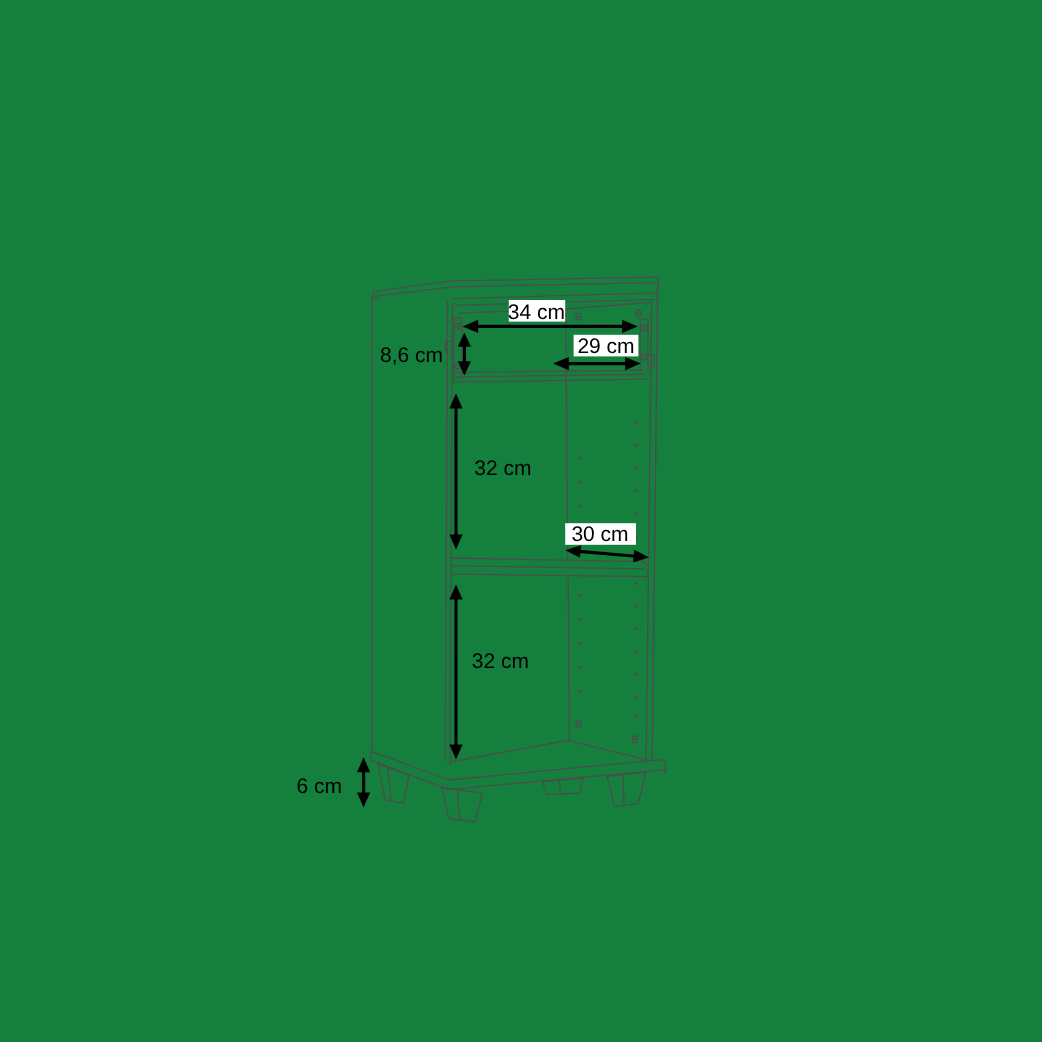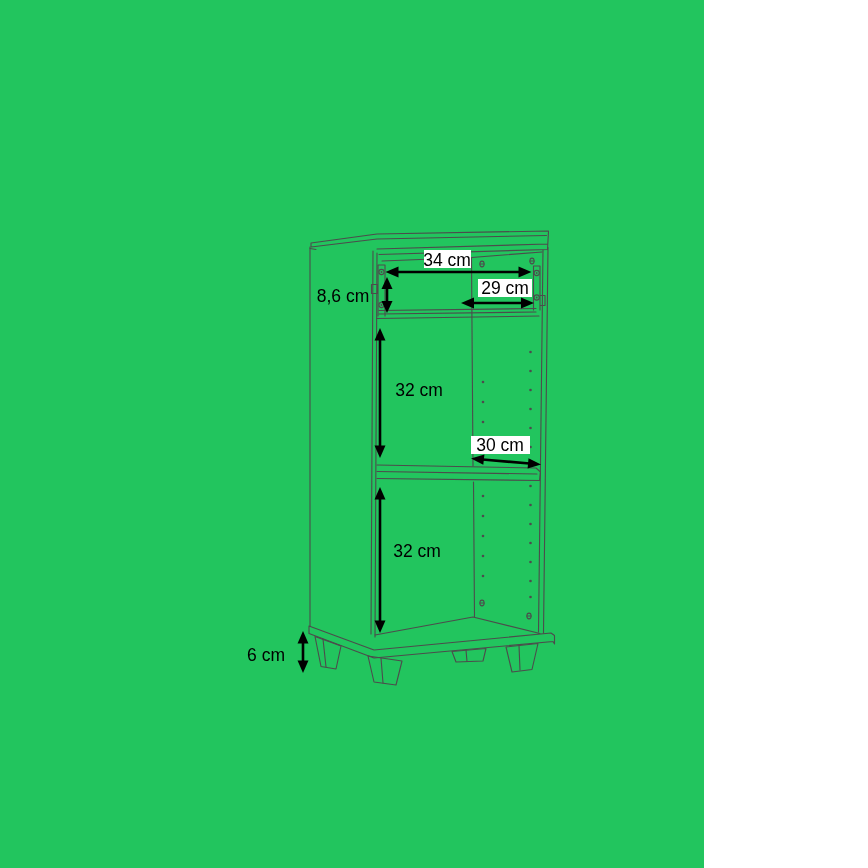--- a/index.html
+++ b/index.html
@@ -1,16 +1,16 @@
 <!DOCTYPE html>
 <html><head>
 <meta charset="utf-8">
 <style>
   html,body{margin:0;padding:0;background:#ffffff;}
-  .stage{position:relative;width:704px;height:868px;background:#22c55e;overflow:hidden;}
+  .stage{position:relative;width:868px;height:868px;background:#15803d;overflow:hidden;}
   svg{position:absolute;left:0;top:0;}
   .ln{fill:none;stroke:#4c4c4c;stroke-width:1.1;stroke-linejoin:round;stroke-linecap:round;}
   .dim{stroke:#000000;stroke-width:2.6;stroke-linecap:butt;}
   .head{fill:#000000;stroke:none;}
   .lbl{font-family:"Liberation Sans",sans-serif;font-size:17.5px;fill:#000000;text-anchor:middle;}
   .dot{fill:#4c4c4c;stroke:none;}
   .bg{fill:#ffffff;stroke:none;}
 </style>
 </head>
 <body>

